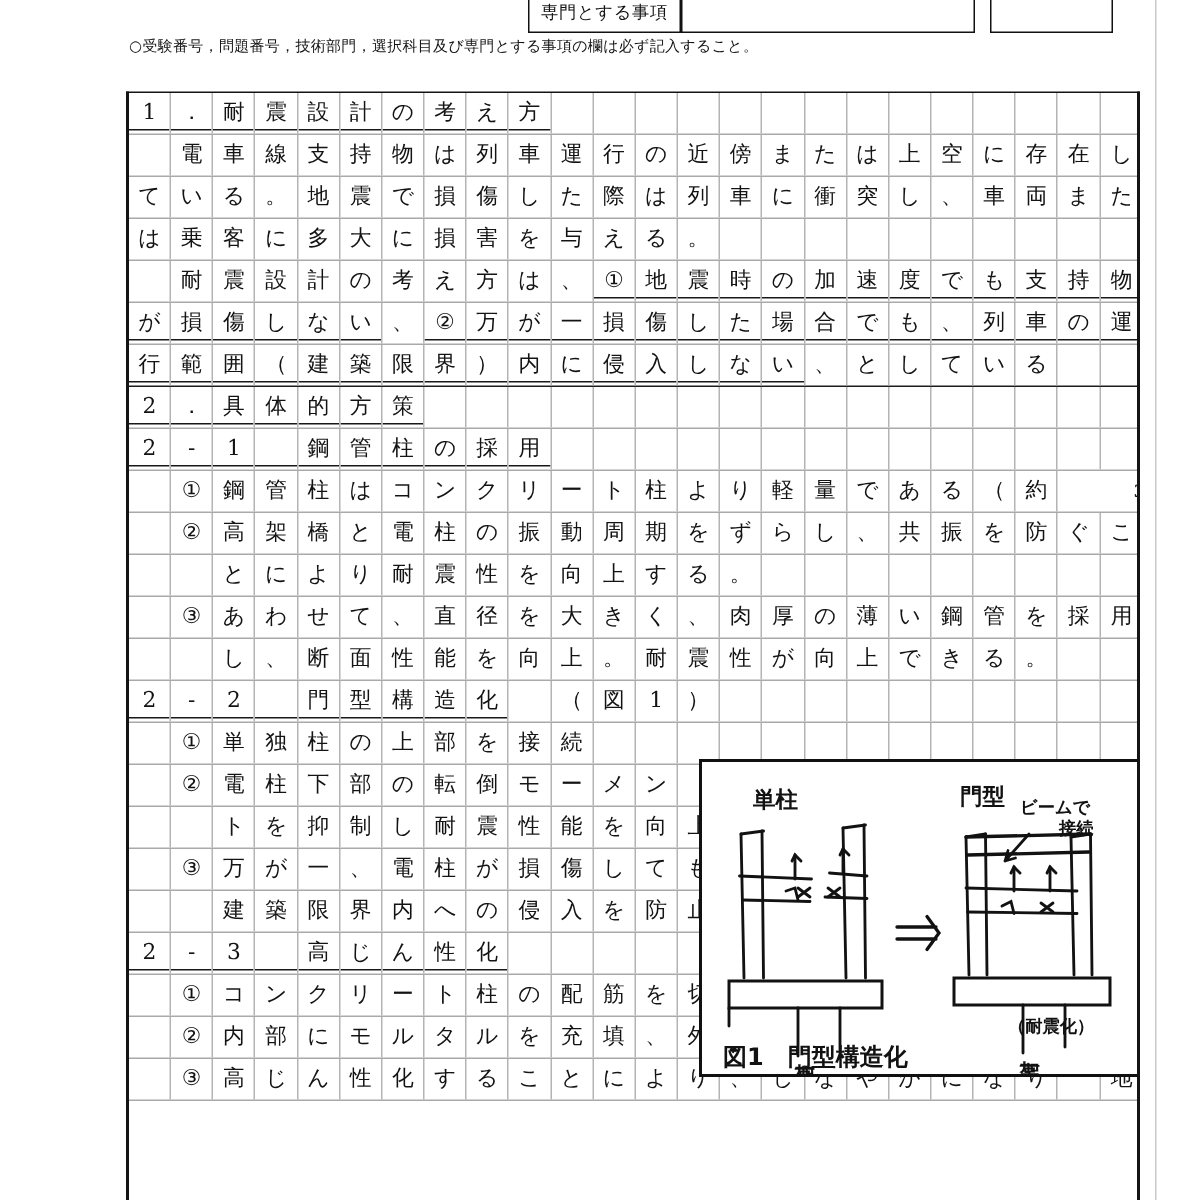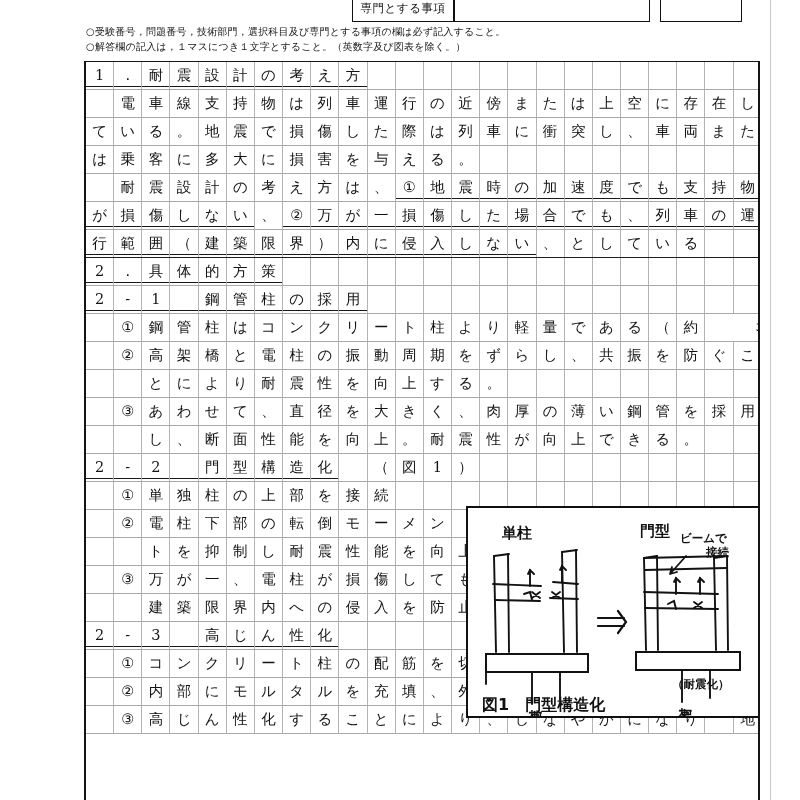--- a/index.html
+++ b/index.html
@@ -139,21 +139,20 @@
 <body>
 
 <div id="header-boxes">
   <div class="hdr-box" id="hdr-label-box">専門とする事項</div>
   <div class="hdr-box" id="hdr-value-box"></div>
   <div class="hdr-box" id="hdr-small-box"></div>
 </div>
 
 <div id="instructions">
   <div>○受験番号，問題番号，技術部門，選択科目及び専門とする事項の欄は必ず記入すること。</div>
-  <div>○解答欄の記入は，１マスにつき１文字とすること。（英数字及び図表を除く。）</div>
 </div>
 
 <div id="answer-sheet">
   <div id="grid">
       <div class="row">
         <div class="cell ul">1</div>
         <div class="cell ul">．</div>
         <div class="cell ul">耐</div>
         <div class="cell ul">震</div>
         <div class="cell ul">設</div>

